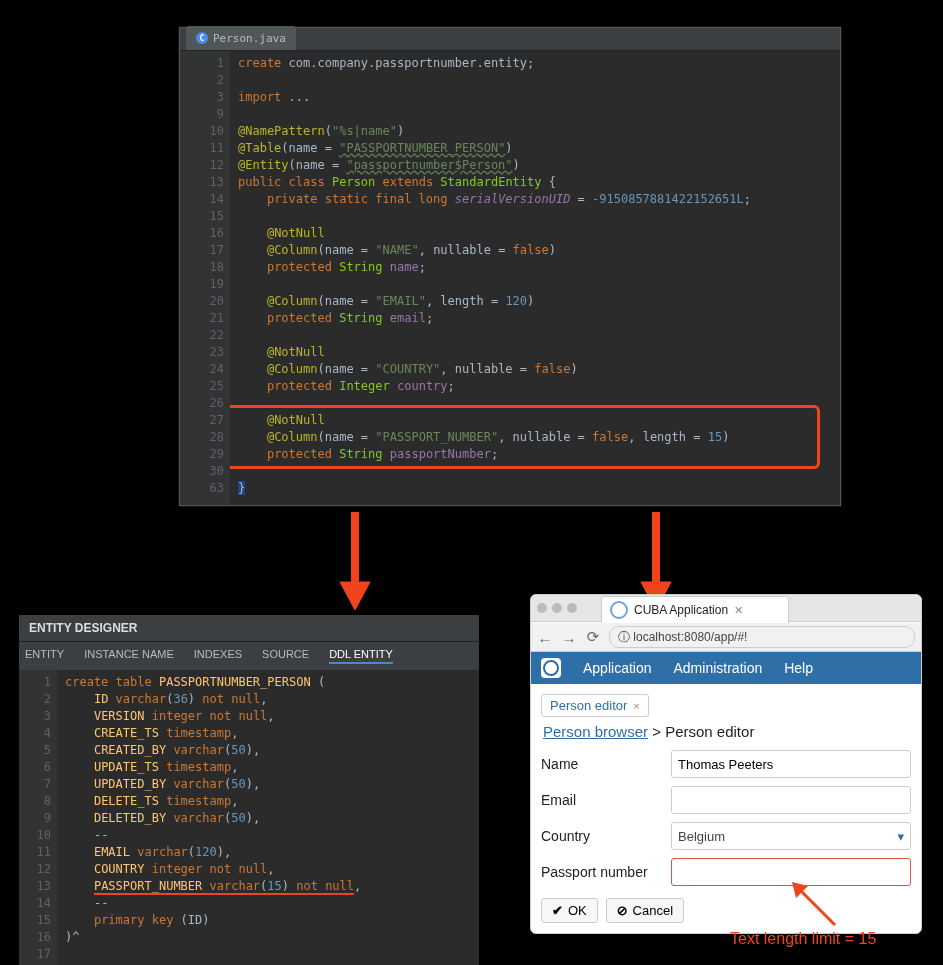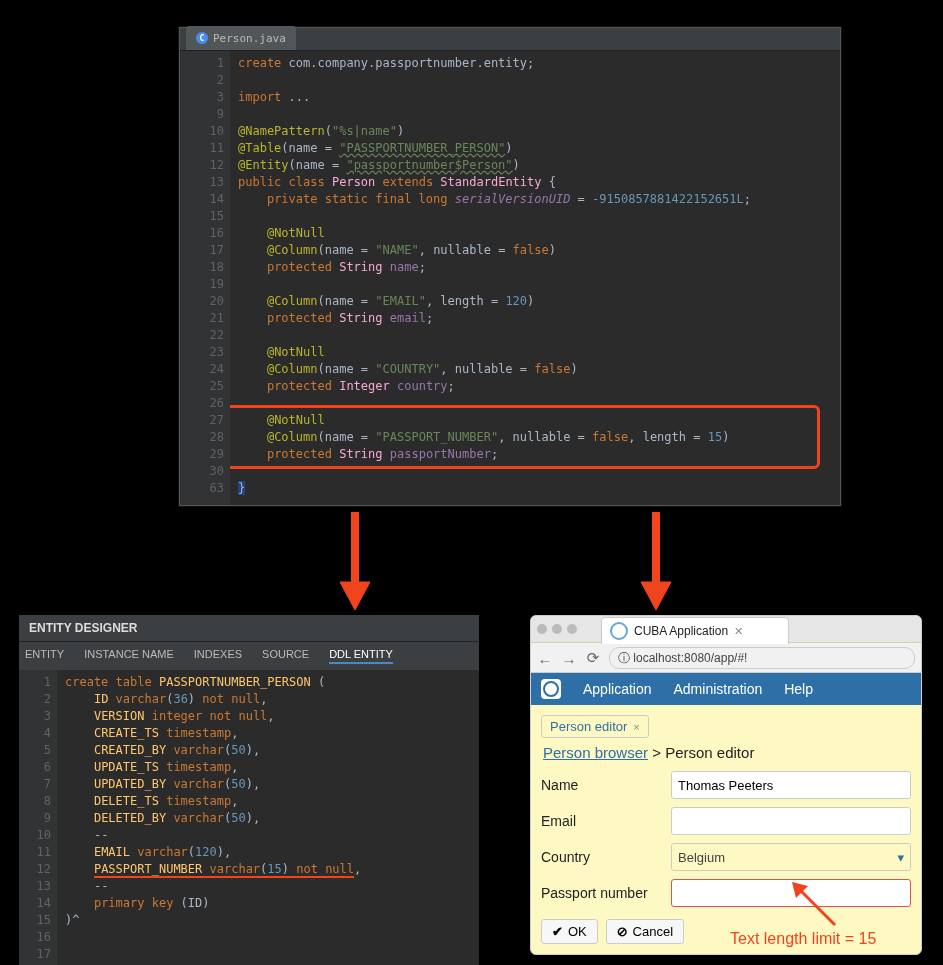--- a/index.html
+++ b/index.html
@@ -11,21 +11,21 @@
 .editor .tab{display:flex;align-items:center;gap:5px;height:20px;padding:2px 10px;background:#515658;color:#bbb;border-top-left-radius:3px;border-top-right-radius:3px;margin-left:6px;font-size:11px}
 .editor .tab .icon{width:12px;height:12px;border-radius:50%;background:#4a8af4;display:flex;align-items:center;justify-content:center;color:#fff;font-size:8px;font-weight:bold}
 .editor .body{display:flex}
 .gutter{width:44px;padding:4px 6px 8px 0;text-align:right;color:#606366;background:#313335;user-select:none}
 .gutter div{height:17px;line-height:17px}
 .codewrap{flex:1;padding:4px 0 8px 8px;position:relative;overflow:hidden}
 .codeline{height:17px;line-height:17px;white-space:pre}
 
 
 .kw{color:#cc7832}
-.cls{color:#f9a8d4}
+.cls{color:#84cc16}
 .ann{color:#bbb529}
 .str{color:#6a8759}
 .strU{color:#6a8759;text-decoration:underline wavy #6a8759}
 .num{color:#6897bb}
 .id{color:#9876aa}
 .bool{color:#cc7832}
 .plain{color:#a9b7c6}
 
 
 .hlbox{position:absolute;border:3px solid #f0441d;border-radius:6px}
@@ -43,21 +43,21 @@
 
 
 .sqlkw{color:#cc7832}
 .sqlid{color:#ffc66d}
 .sqlnum{color:#6897bb}
 .sqlp{color:#a9b7c6}
 
 .underline{border-bottom:2px solid #f0441d}
 
 
-.browser{position:absolute;left:530px;top:615px;width:390px;background:#fef9c3;font-family:Arial,Helvetica,sans-serif;color:#222;border:1px solid #ccc;border-radius:6px;overflow:hidden}
+.browser{position:absolute;left:530px;top:594px;width:390px;background:#ffffff;font-family:Arial,Helvetica,sans-serif;color:#222;border:1px solid #ccc;border-radius:6px;overflow:hidden}
 .browser .chrome{display:flex;align-items:center;height:26px;background:#e6e6e6;border-bottom:1px solid #ccc;padding:0 6px;gap:5px}
 .dot{width:10px;height:10px;border-radius:50%;background:#bbb}
 .browser .tabpage{display:flex;align-items:center;height:26px;background:#f7f7f7;padding:0 8px;gap:6px;font-size:12px;border-bottom:1px solid #ccc;margin-left:70px;margin-top:-26px;height:26px;background:#fff;border:1px solid #ccc;border-bottom:none;border-radius:4px 4px 0 0;width:170px}
 .cubalogo{width:14px;height:14px;border:2px solid #6aa5d8;border-radius:50%}
 .browser .addr{display:flex;align-items:center;height:28px;background:#f1f1f1;padding:0 6px;gap:8px;border-bottom:1px solid #ccc}
 .navicon{width:16px;height:16px;color:#666;display:flex;align-items:center;justify-content:center;font-size:15px}
 .urlbox{flex:1;height:18px;border:1px solid #ccc;border-radius:10px;padding:1px 8px;font-size:12px;color:#444;display:flex;align-items:center}
 
 .appbar{background:#2f6fa7;color:#fff;display:flex;align-items:center;height:32px;padding:0 10px;gap:22px;font-size:14px}
 .applogo{width:20px;height:20px;border-radius:4px;background:#fff;display:flex;align-items:center;justify-content:center}
@@ -201,20 +201,21 @@
 <div class="codeline">    <span class="sqlid">ID</span> <span class="sqlkw">varchar</span><span class="sqlp">(</span><span class="sqlnum">36</span><span class="sqlp">)</span> <span class="sqlkw">not null</span><span class="sqlp">,</span></div>
 <div class="codeline">    <span class="sqlid">VERSION</span> <span class="sqlkw">integer</span> <span class="sqlkw">not null</span><span class="sqlp">,</span></div>
 <div class="codeline">    <span class="sqlid">CREATE_TS</span> <span class="sqlkw">timestamp</span><span class="sqlp">,</span></div>
 <div class="codeline">    <span class="sqlid">CREATED_BY</span> <span class="sqlkw">varchar</span><span class="sqlp">(</span><span class="sqlnum">50</span><span class="sqlp">)</span><span class="sqlp">,</span></div>
 <div class="codeline">    <span class="sqlid">UPDATE_TS</span> <span class="sqlkw">timestamp</span><span class="sqlp">,</span></div>
 <div class="codeline">    <span class="sqlid">UPDATED_BY</span> <span class="sqlkw">varchar</span><span class="sqlp">(</span><span class="sqlnum">50</span><span class="sqlp">)</span><span class="sqlp">,</span></div>
 <div class="codeline">    <span class="sqlid">DELETE_TS</span> <span class="sqlkw">timestamp</span><span class="sqlp">,</span></div>
 <div class="codeline">    <span class="sqlid">DELETED_BY</span> <span class="sqlkw">varchar</span><span class="sqlp">(</span><span class="sqlnum">50</span><span class="sqlp">)</span><span class="sqlp">,</span></div>
 <div class="codeline">    <span class="sqlp">--</span></div>
 <div class="codeline">    <span class="sqlid">EMAIL</span> <span class="sqlkw">varchar</span><span class="sqlp">(</span><span class="sqlnum">120</span><span class="sqlp">)</span><span class="sqlp">,</span></div>
+<div class="codeline">    <span class="sqlid">COUNTRY</span> <span class="sqlkw">integer</span> <span class="sqlkw">not null</span><span class="sqlp">,</span></div>
 <div class="codeline">    <span class="underline"><span class="sqlid">PASSPORT_NUMBER</span> <span class="sqlkw">varchar</span><span class="sqlp">(</span><span class="sqlnum">15</span><span class="sqlp">)</span> <span class="sqlkw">not null</span></span><span class="sqlp">,</span></div>
 <div class="codeline">    <span class="sqlp">--</span></div>
 <div class="codeline">    <span class="sqlkw">primary key</span><span class="sqlp"> (ID)</span></div>
 <div class="codeline"><span class="sqlp">)^</span></div>
       </div>
     </div>
   </div>
 
   <div class="browser">
     <div class="chrome">

